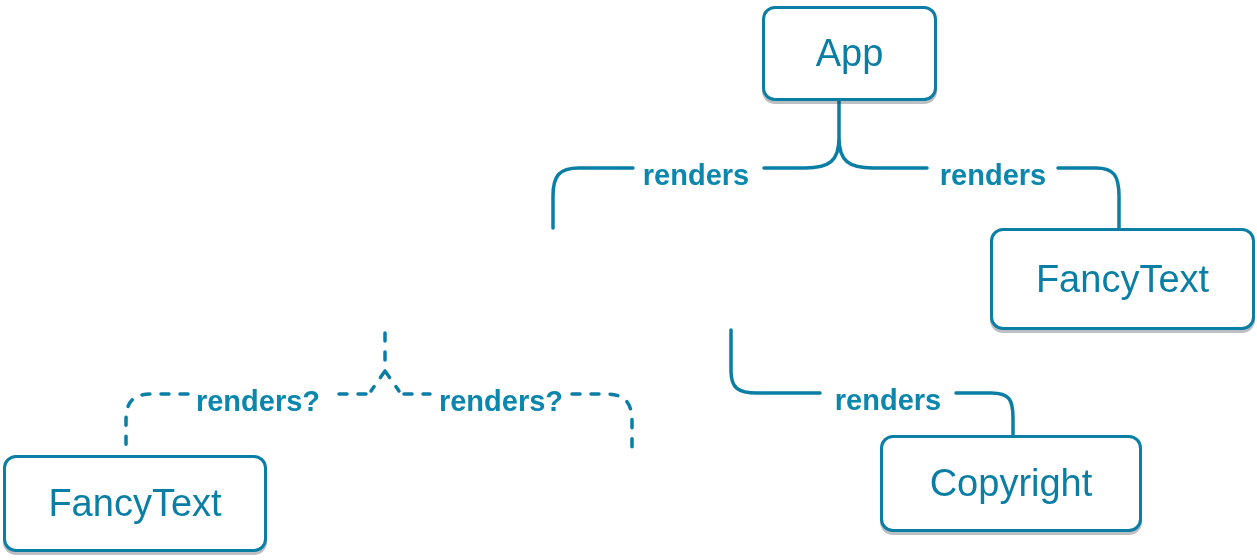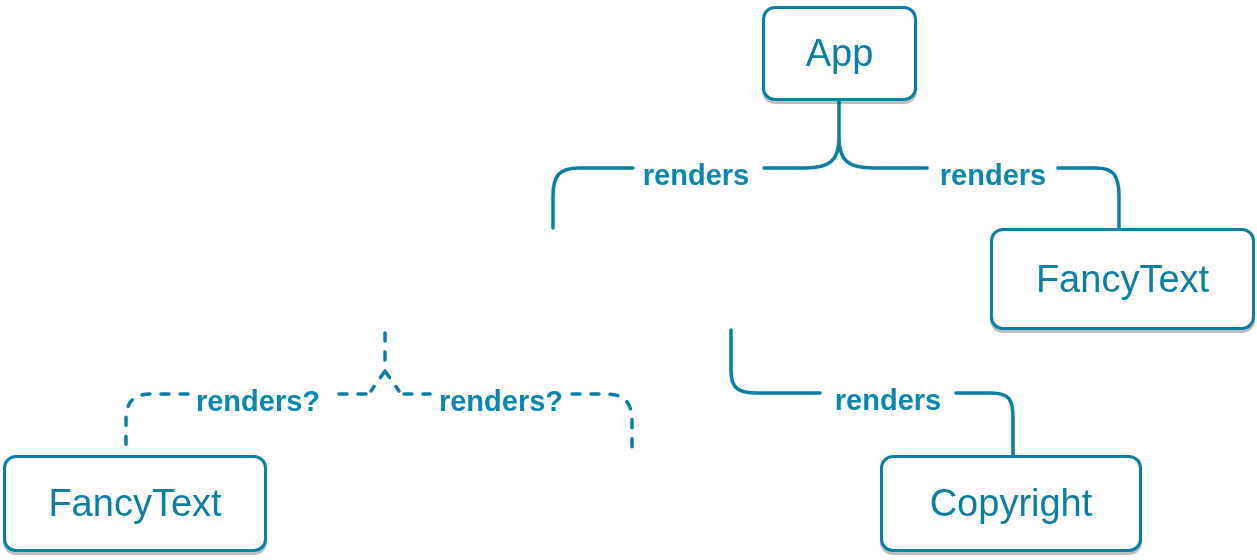--- a/index.html
+++ b/index.html
@@ -47,29 +47,29 @@
     </g>
     <g class="dashed">
       <path d="M385 333 V371 M385 371 L371 391 M385 371 L399 391"></path>
       <path d="M366 394 H328"></path>
       <path d="M188 394 H152 C134 394 126 401 126 420 V452"></path>
       <path d="M404 394 H430"></path>
       <path d="M572 394 H606 C624 394 632 402 632 421 V450"></path>
     </g>
   </svg>
 
-  <div class="node" style="left:762px;top:6px;width:155px;height:95px">App</div>
+  <div class="node" style="left:762px;top:6px;width:175px;height:95px">App</div>
 
 
   <div class="node" style="left:990px;top:228px;width:265px;height:102px">FancyText</div>
 
   <div class="node" style="left:3px;top:455px;width:264px;height:97px">FancyText</div>
 
 
-  <div class="node" style="left:880px;top:455px;width:262px;height:97px">Copyright</div>
+  <div class="node" style="left:880px;top:435px;width:262px;height:97px">Copyright</div>
 
   <div class="edge-label" style="left:696px;top:168px">renders</div>
 
   <div class="edge-label" style="left:993px;top:168px">renders</div>
 
   <div class="edge-label" style="left:258px;top:394px">renders?</div>
 
   <div class="edge-label" style="left:501px;top:394px">renders?</div>
 
   <div class="edge-label" style="left:888px;top:393px">renders</div>

